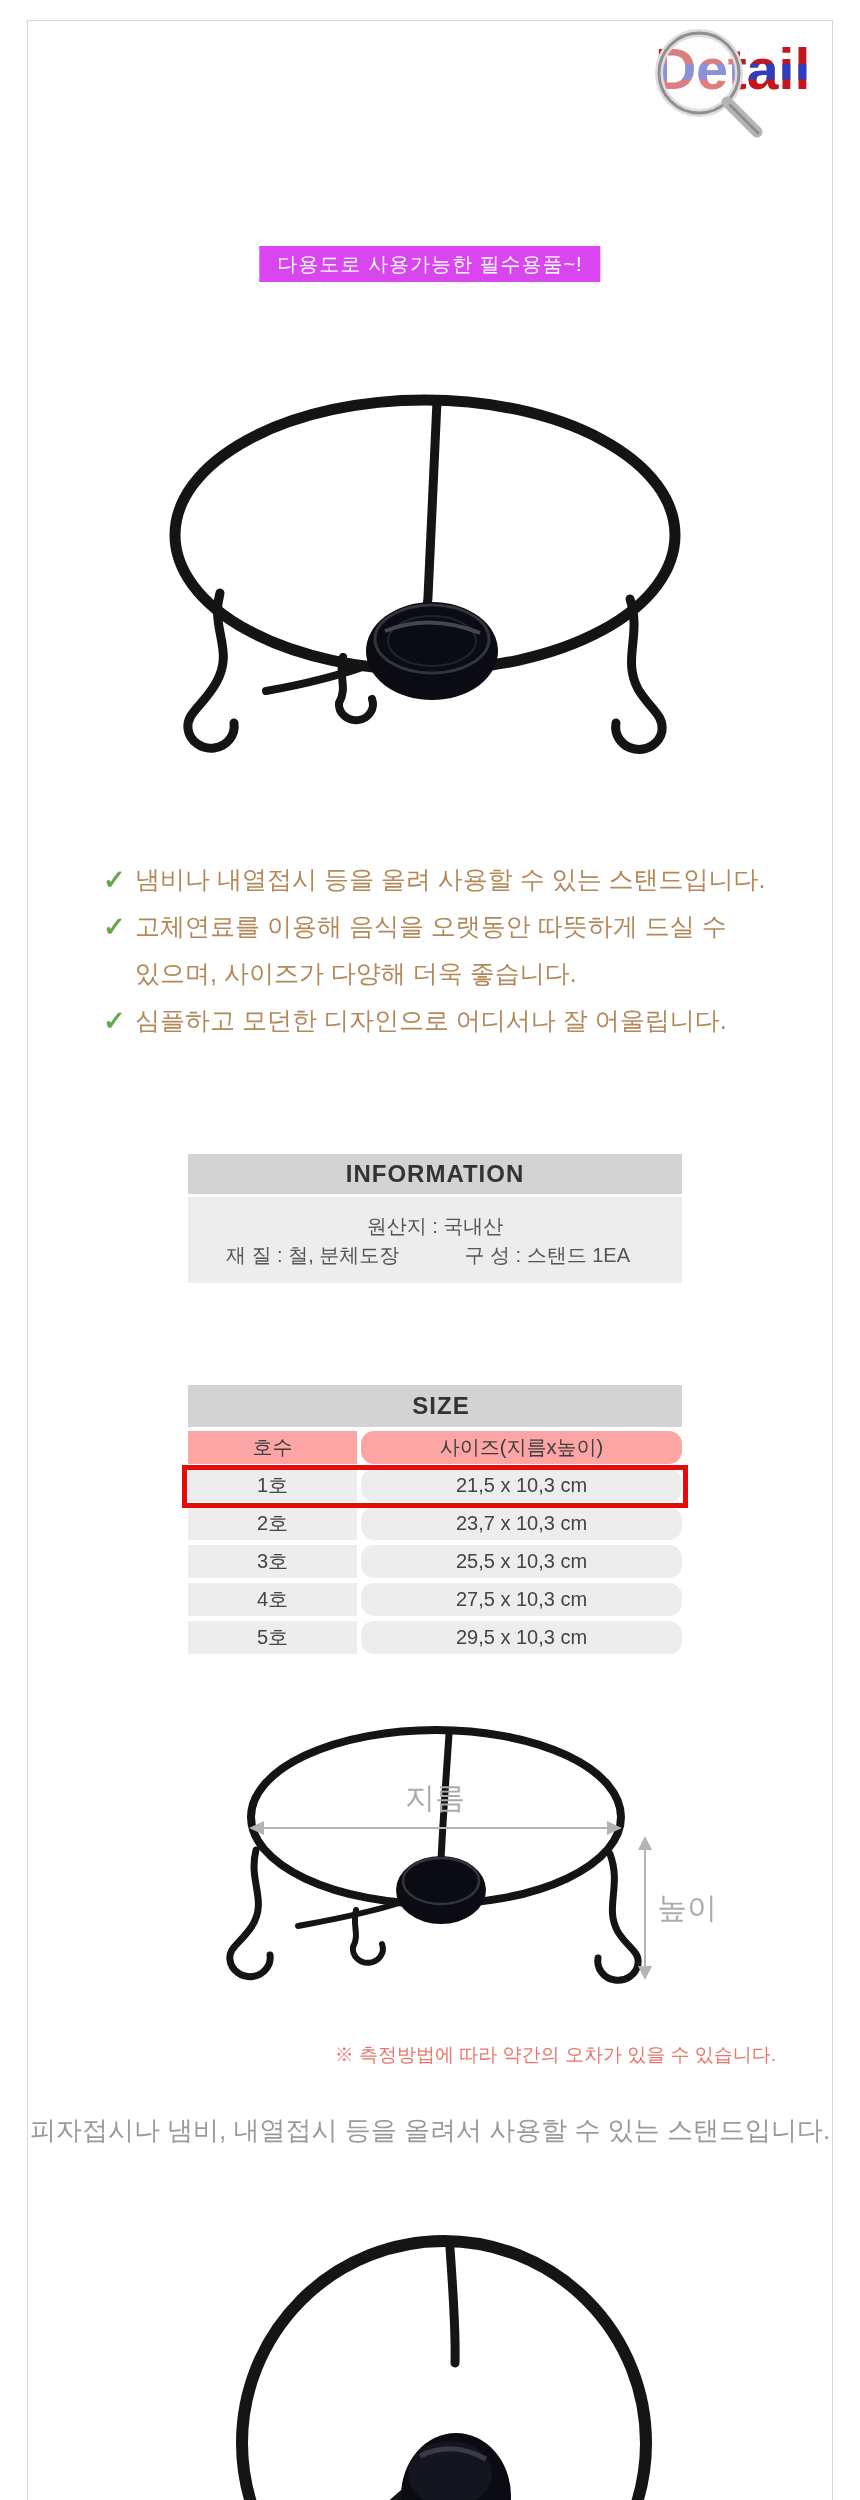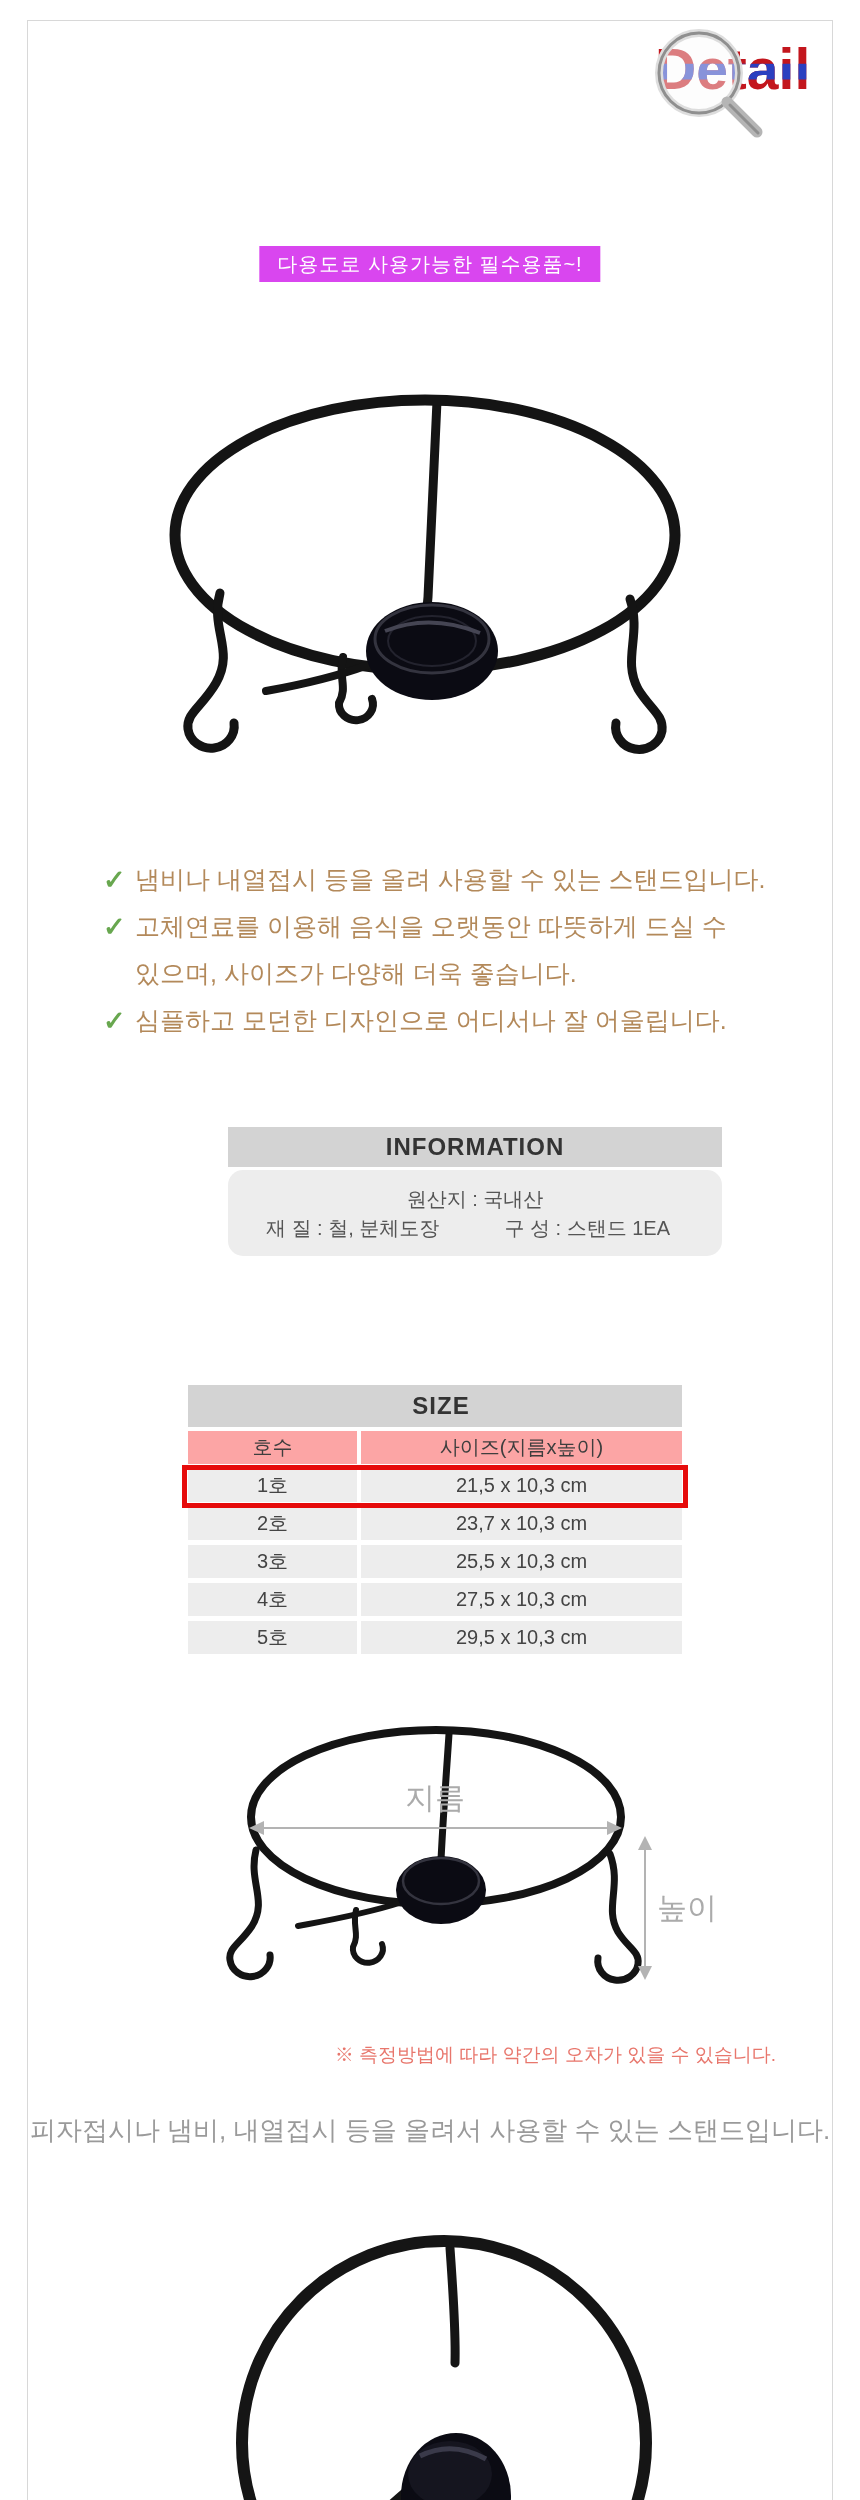--- a/index.html
+++ b/index.html
@@ -41,31 +41,31 @@
   .feature-line { display:flex; align-items:center; height:47px; white-space:nowrap; }
   .chk { color:#68a74f; width:32px; font-size:27px; font-weight:bold; flex:0 0 32px; }
   .chk.empty { visibility:hidden; }
 
   
   .tbl { position:absolute; left:188px; width:494px; }
   .tbl-title {
     height:40px; background:#d3d3d3; text-align:center; line-height:40px;
     font-weight:bold; font-size:24px; color:#333; letter-spacing:1px; margin-bottom:3px;
   }
-  .info-table { top:1127px;margin-left:40px; }
-  .info-body { position:relative; background:#ededed; height:86px; font-size:20px; color:#555;border-radius:15px; }
+  .info-table { top:1154px; }
+  .info-body { position:relative; background:#ededed; height:86px; font-size:20px; color:#555; }
   .info-origin   { position:absolute; top:16px; width:100%; text-align:center; }
   .info-material { position:absolute; bottom:14px; left:38px; }
   .info-comp     { position:absolute; bottom:14px; right:52px;text-align:right; }
 
   .size-table { top:1385px; font-size:20px; color:#444; }
   .size-table .tbl-title { height:42px; line-height:42px; margin-bottom:4px;padding-left:12px; }
   .size-row { display:flex; height:33px; margin-bottom:5px; }
   .cell-no   { width:169px; margin-right:4px; background:#ededed; text-align:center; line-height:33px; }
-  .cell-size { flex:1; background:#ededed; text-align:center; line-height:33px; }
+  .cell-size { flex:1; background:#ededed; text-align:center; line-height:33px;border-radius:13px; }
   .size-row.head .cell-no, .size-row.head .cell-size { background:#fca5a5; color:#3e3e3e; }
   .red-box {
     position:absolute; left:-6px; top:80px; width:496px; height:33px;
     border:5px solid #e60b0b; pointer-events:none;
   }
 
   
   .note-red  { position:absolute; top:2042px; right:84px; font-size:19px; color:#e8766c; white-space:nowrap; }
   .note-gray { position:absolute; top:2113px; left:0; width:100%; text-align:center; font-size:26px; color:#9a9a9a; white-space:nowrap; }
 

